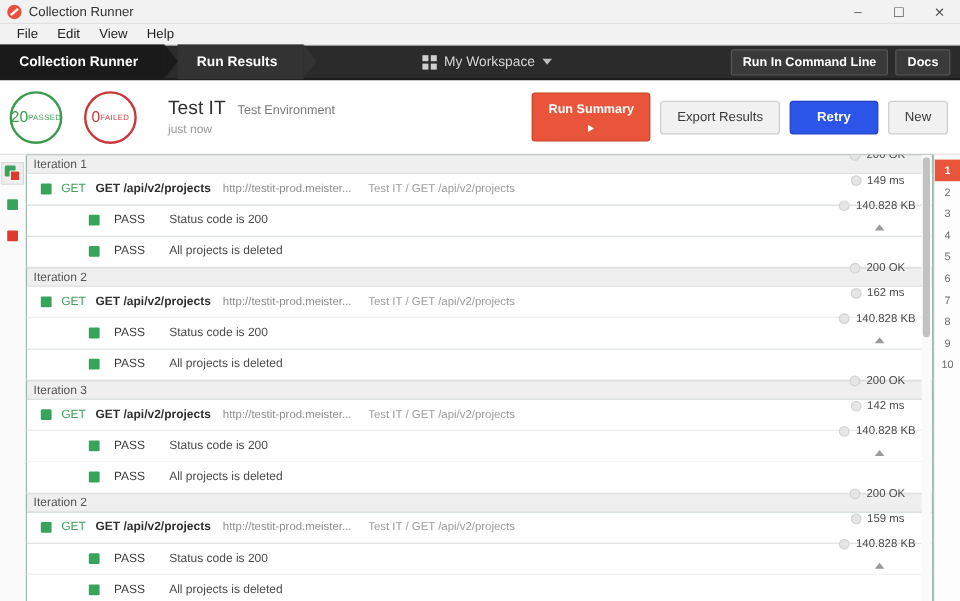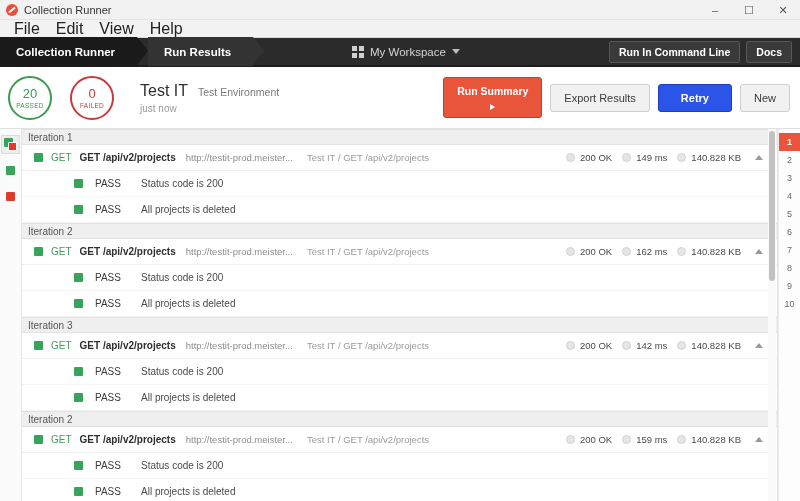--- a/index.html
+++ b/index.html
@@ -28,21 +28,21 @@
   .win-btn {
     width: 34px; height: 20px; display: flex; align-items: center; justify-content: center;
     font-size: 11px; color: #555;
   }
 
   
   .menubar {
     height: 18px; background: #f2f2f2; display: flex; align-items: center;
     padding-left: 6px; border-bottom: 1px solid #d8d8d8;
   }
-  .menu-item { font-size: 16px; color: #222; padding: 0 8px; line-height: 18px; }
+  .menu-item { font-size: 11px; color: #222; padding: 0 8px; line-height: 18px; }
 
   
   .navbar {
     height: 29px; background: #2b2b2b; display: flex; align-items: center;
     position: relative; border-bottom: 2px solid #1d1d1d;
   }
   .crumbs { display: flex; height: 29px; align-items: stretch; }
   .crumb {
     display: flex; align-items: center; padding: 0 22px 0 16px;
     font-size: 11.5px; font-weight: bold; color: #fff; position: relative;
@@ -74,21 +74,21 @@
     font-size: 10.5px; font-weight: bold; padding: 4px 9px; border-radius: 2px;
   }
 
   
   .summary {
     height: 62px; background: #fff; border-bottom: 1px solid #e0e0e0;
     display: flex; align-items: center; position: relative; padding-left: 8px;
   }
   .stat {
     width: 44px; height: 44px; border-radius: 50%; border: 2px solid #3a9b4e;
-    display: flex; flex-direction: column; align-items: center; justify-content: center;
+    display: flex; flex-direction: row; align-items: center; justify-content: center;
     margin-right: 12px; flex: none;
   }
   .stat.failed { border-color: #c8393b; margin-left: 6px; }
   .stat-num { font-size: 13px; color: #3a9b4e; line-height: 13px; }
   .stat.failed .stat-num { color: #c8393b; }
   .stat-lbl { font-size: 6.5px; color: #3a9b4e; letter-spacing: .3px; margin-top: 2px; }
   .stat.failed .stat-lbl { color: #c8393b; }
 
   .run-info { margin-left: 14px; }
   .run-title-row { display: flex; align-items: baseline; gap: 10px; }
@@ -145,21 +145,21 @@
   .req-row {
     height: 26px; display: flex; align-items: center; border-bottom: 1px solid #efefef;
     position: relative; padding-left: 12px; background: #fff;
   }
   .req-row .sq.green { margin-right: 8px; flex: none; }
   .method { font-size: 10px; color: #3f9e5a; margin-right: 8px; flex: none; }
   .req-name { font-size: 10px; color: #2f2f2f; font-weight: bold; margin-right: 10px; white-space: nowrap; }
   .req-url { font-size: 9.5px; color: #8d8d8d; margin-right: 14px; white-space: nowrap; }
   .req-path { font-size: 9.5px; color: #9b9b9b; white-space: nowrap; }
 
-  .req-meta { position: absolute; right: 14px; display: flex; align-items: center; gap: 10px; }
+  .req-meta { position: absolute; right: 14px; display: flex; align-items: center; gap: 10px; flex-direction: column; }
   .meta-item { display: flex; align-items: center; gap: 5px; font-size: 9.5px; color: #4a4a4a; }
   .dot { width: 9px; height: 9px; border-radius: 50%; background: #e6e6e6; border: 1px solid #d2d2d2; display:block; flex:none; }
   .chev-up {
     width: 0; height: 0; border-left: 4px solid transparent; border-right: 4px solid transparent;
     border-bottom: 5px solid #9a9a9a; margin-left: 4px;
   }
 
   .test-row {
     height: 26px; display: flex; align-items: center; padding-left: 52px;
     border-bottom: 1px solid #f4f4f4; background: #fff;

